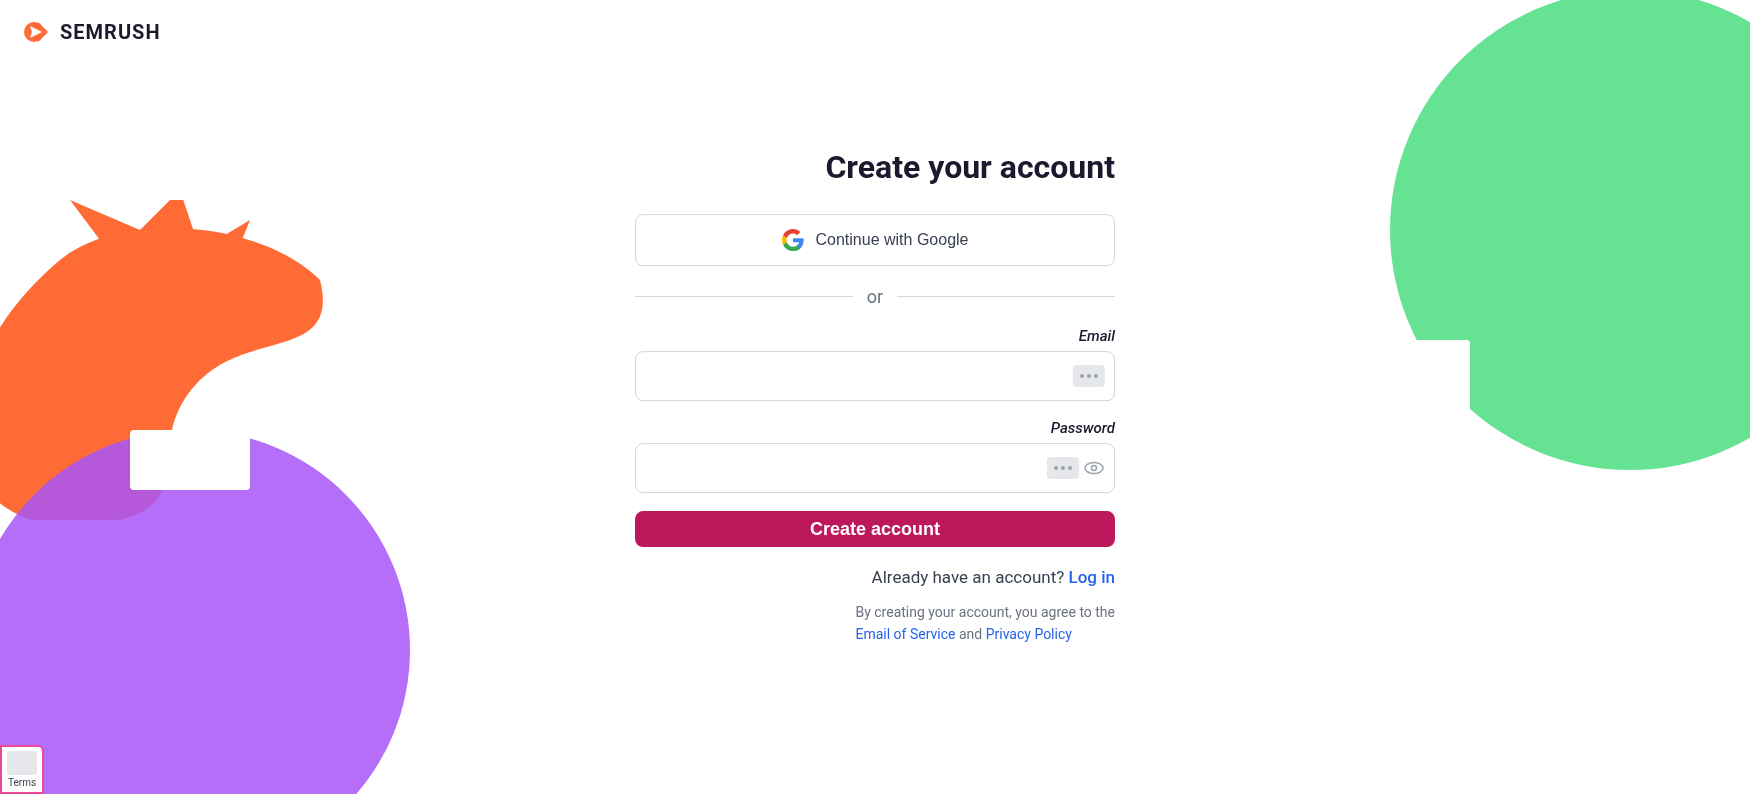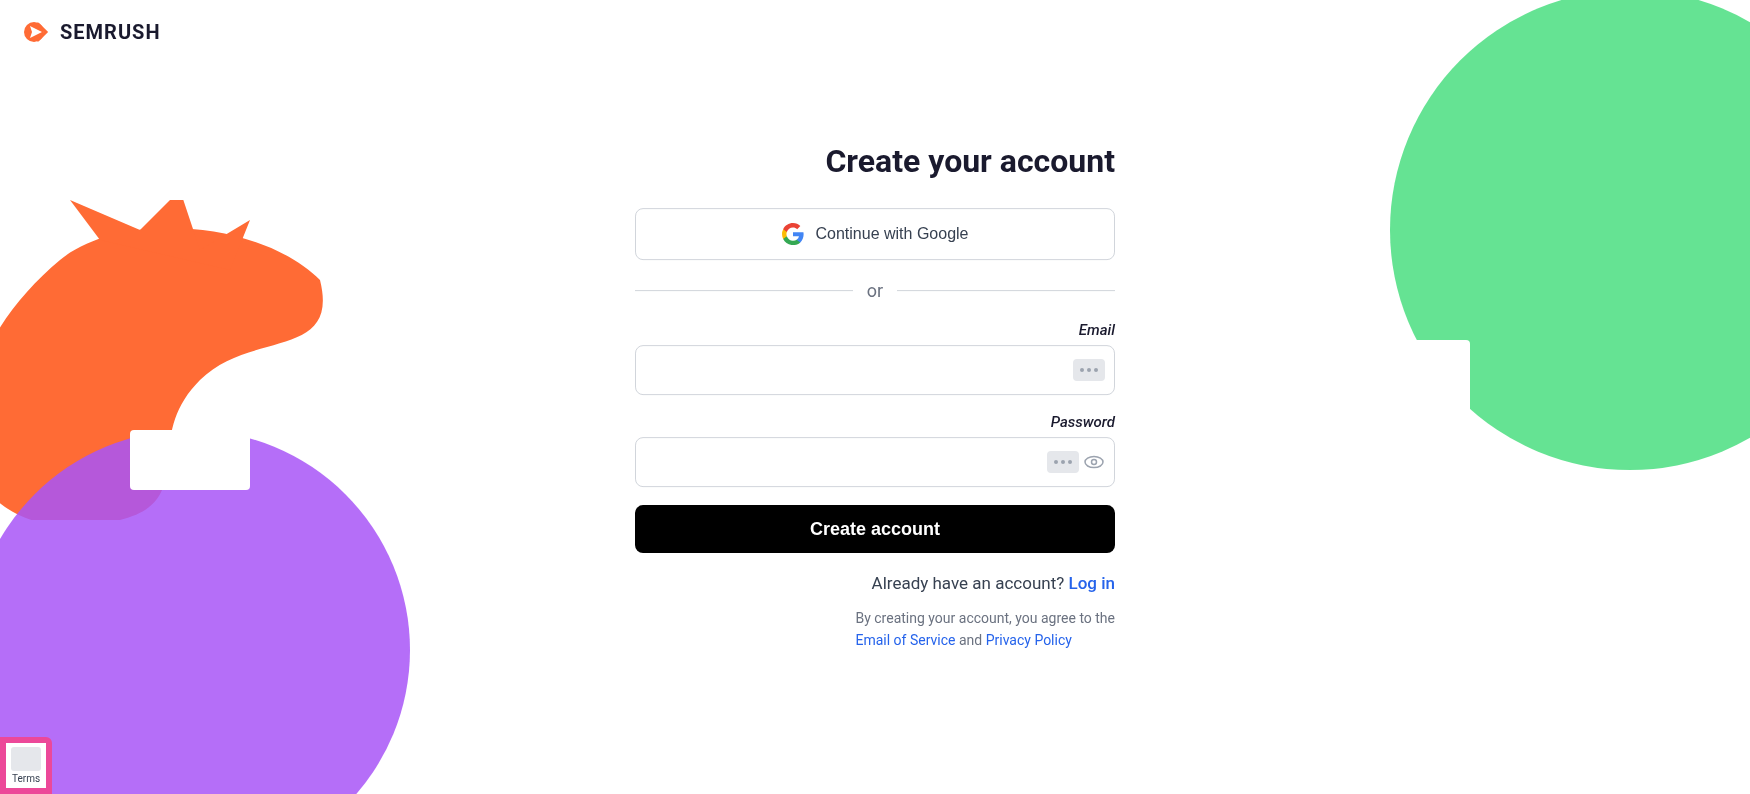--- a/index.html
+++ b/index.html
@@ -183,22 +183,22 @@
       height: 22px;
       display: flex;
       align-items: center;
       justify-content: center;
       cursor: pointer;
       color: #9ca3af;
     }
 
     .create-btn {
       width: 100%;
-      height: 48px;
-      background: #000000;
+      height: 36px;
+      background: #be185d;
       border: none;
       border-radius: 8px;
       color: #ffffff;
       font-size: 18px;
       font-weight: 600;
       cursor: pointer;
       margin-bottom: 20px;
       transition: background 0.15s;
     }
 
@@ -223,23 +223,23 @@
     .terms-link {
       color: #2563eb;
       text-decoration: none;
     }
 
     
     .cookie-badge {
       position: absolute;
       bottom: 0;
       left: 0;
-      width: 52px;
+      width: 44px;
       background: #ffffff;
-      border: 6px solid #ec4899;
+      border: 2px solid #ec4899;
       border-radius: 0 6px 0 0;
       padding: 4px 6px;
       display: flex;
       flex-direction: column;
       align-items: center;
     }
 
     .cookie-icon-area {
       width: 30px;
       height: 24px;

